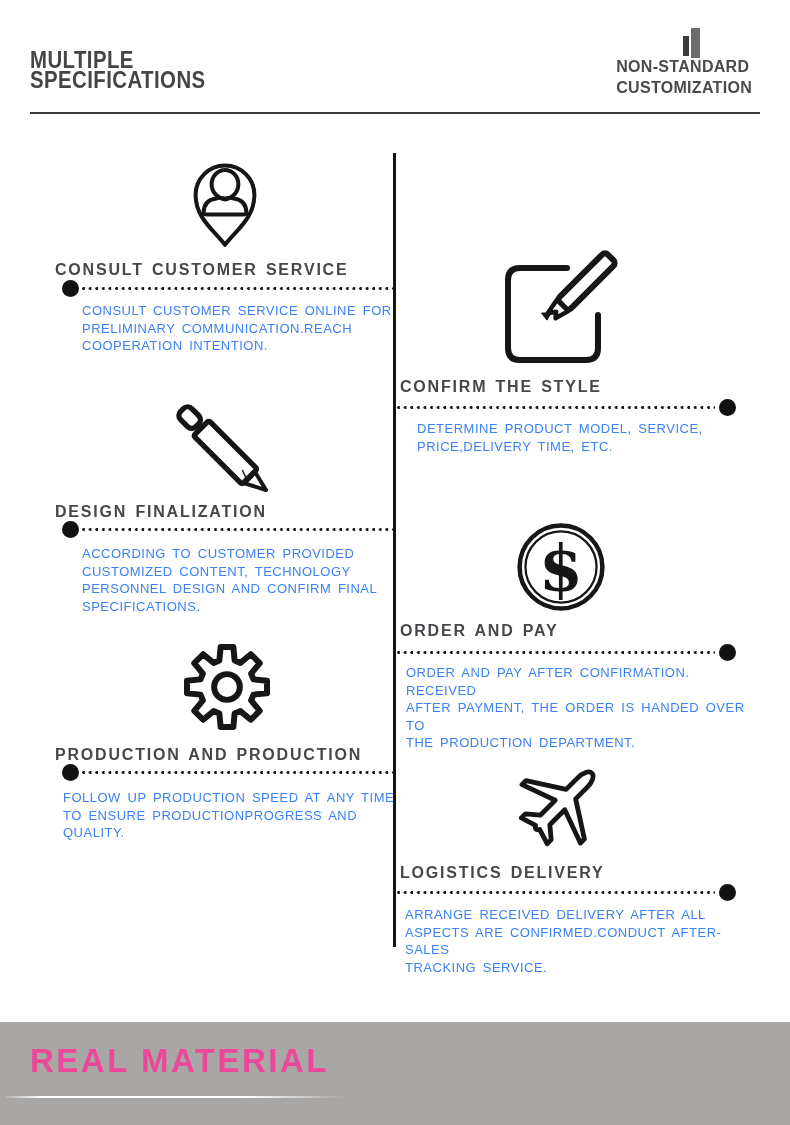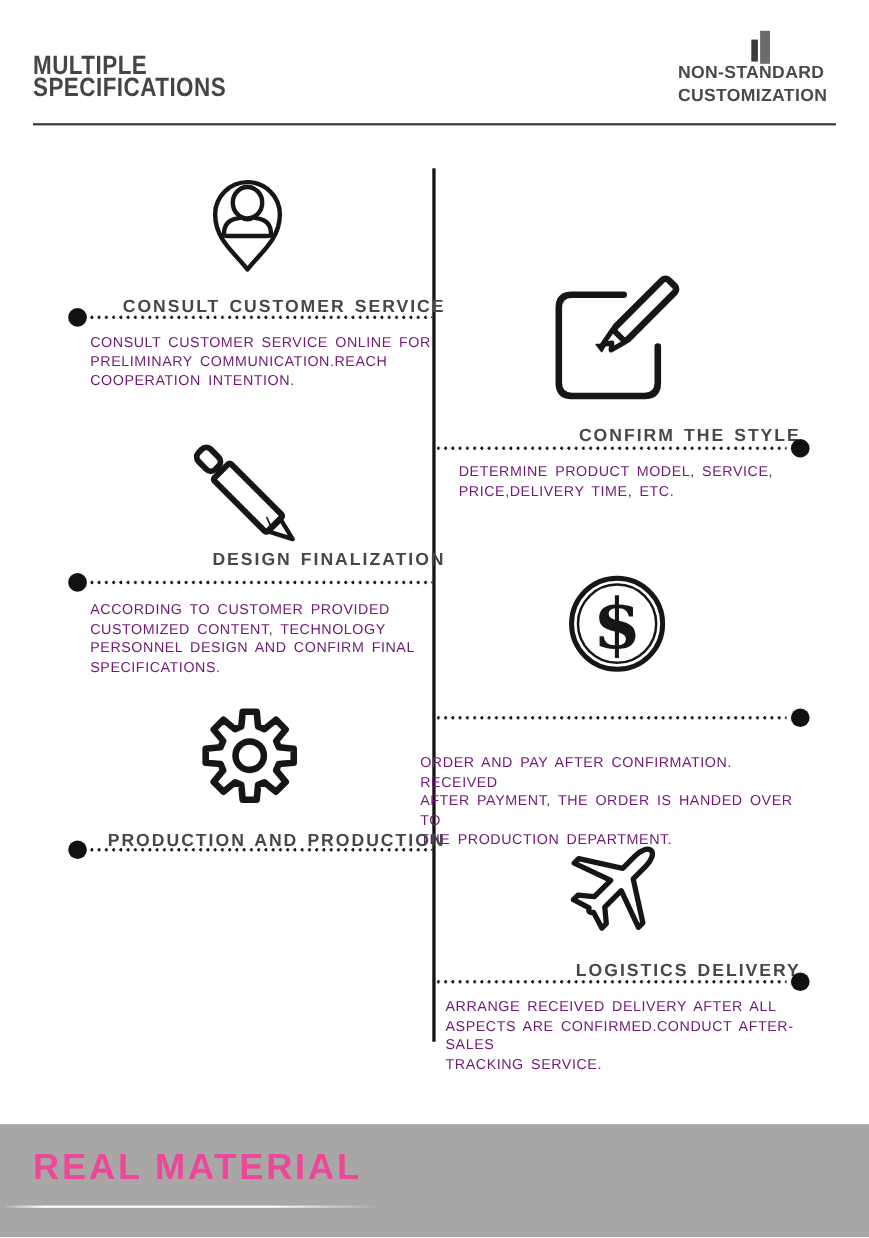--- a/index.html
+++ b/index.html
@@ -16,22 +16,22 @@
              line-height:21px;color:#4a4a4c;letter-spacing:.3px;}
   .badge-bar-l{left:683px;top:36px;width:6px;height:20px;background:#3d3d3d;}
   .badge-bar-r{left:691px;top:28px;width:9px;height:30px;background:#6c6c6c;}
   .hdr-rule{left:30px;top:112px;width:730px;height:2px;background:#39393b;}
 
   
   .vline{left:393px;top:153px;width:3px;height:794px;background:#141414;}
 
   
   .step-title{font-weight:bold;font-size:16px;color:#45474a;letter-spacing:1.8px;
-              text-align:right;word-spacing:2px;margin-top:10px;}
-  .step-body{font-size:13px;color:#701a75;letter-spacing:.5px;word-spacing:2.5px;
+              text-align:left;word-spacing:2px;}
+  .step-body{font-size:13px;color:#3b82f6;letter-spacing:.5px;word-spacing:2.5px;
              line-height:17.5px;white-space:pre-line;}
   .dots{height:3px;background-image:radial-gradient(circle 1.45px at 1.5px 1.5px,#161616 97%,rgba(0,0,0,0));
         background-size:6.6px 3px;background-repeat:repeat-x;}
   .bigdot{width:17px;height:17px;border-radius:50%;background:#111;}
 
   
   .footer-band{left:0;top:1022px;width:790px;height:103px;background:#a9a7a5;}
   .footer-title{left:30px;top:1042px;font-weight:bold;font-size:33px;color:#ec4899;letter-spacing:2.5px;}
   .footer-sub{left:289px;top:1076px;font-size:20px;font-weight:bold;color:#fff;letter-spacing:2.5px;}
   .footer-line{left:6px;top:1096px;width:340px;height:2px;
@@ -85,51 +85,54 @@
 PRICE,DELIVERY TIME, ETC.</div>
 
   <svg class="abs" style="left:172px;top:398px;width:98px;height:98px;" viewBox="0 0 100 100">
     <g fill="none" stroke="#161616" stroke-linecap="round" stroke-linejoin="round">
       <rect x="7" y="12" width="22" height="16" rx="6" stroke-width="5.5" transform="rotate(45 18 20)"></rect>
       <rect x="19.5" y="44.5" width="70" height="22" rx="2" stroke-width="5.5" transform="rotate(45 54.5 55.5)"></rect>
       <path d="M72,74 L77,85" stroke-width="1.5"></path>
       <path d="M85,76 L96,94 L74,87 Z" stroke-width="4"></path>
     </g>
   </svg>
-  <div class="abs step-title" style="left:55px;top:491px;width:350px;">DESIGN FINALIZATION</div>
+  <div class="abs step-title" style="left:55px;top:503px;width:350px;">DESIGN FINALIZATION</div>
   <div class="abs bigdot" style="left:62px;top:521px;"></div>
   <div class="abs dots" style="left:82px;top:528px;width:311px;"></div>
   <div class="abs step-body" style="left:82px;top:545px;width:330px;">ACCORDING TO CUSTOMER PROVIDED
 CUSTOMIZED CONTENT, TECHNOLOGY
 PERSONNEL DESIGN AND CONFIRM FINAL
 SPECIFICATIONS.</div>
 
   <svg class="abs" style="left:516px;top:522px;width:90px;height:90px;" viewBox="0 0 100 100">
     <circle cx="50" cy="50" r="46" fill="none" stroke="#161616" stroke-width="5"></circle>
     <circle cx="50" cy="50" r="39.5" fill="none" stroke="#161616" stroke-width="2.5"></circle>
     <text x="50" y="75" text-anchor="middle" font-family="DejaVu Serif, serif" font-weight="bold" font-size="70" fill="#161616">$</text>
   </svg>
+  <div class="abs step-title" style="left:400px;top:622px;width:328px;">ORDER AND PAY</div>
   <div class="abs dots" style="left:397px;top:651px;width:318px;"></div>
   <div class="abs bigdot" style="left:719px;top:644px;"></div>
-  <div class="abs step-body" style="left:382px;top:664px;width:345px;margin-top:20px;">ORDER AND PAY AFTER CONFIRMATION. RECEIVED
+  <div class="abs step-body" style="left:406px;top:664px;width:345px;">ORDER AND PAY AFTER CONFIRMATION. RECEIVED
 AFTER PAYMENT, THE ORDER IS HANDED OVER TO
 THE PRODUCTION DEPARTMENT.</div>
 
   <svg class="abs" style="left:181px;top:641px;width:92px;height:92px;" viewBox="0 0 100 100">
     <g fill="none" stroke="#161616" stroke-width="6.5" stroke-linecap="round" stroke-linejoin="round">
       <path d="M78.8,58.3 L93.5,56.9 L93.5,43.1 L78.8,41.7 L76.2,35.5 L85.6,24.1 L75.9,14.4 L64.5,23.8
                L58.3,21.2 L56.9,6.5 L43.1,6.5 L41.7,21.2 L35.5,23.8 L24.1,14.4 L14.4,24.1 L23.8,35.5
                L21.2,41.7 L6.5,43.1 L6.5,56.9 L21.2,58.3 L23.8,64.5 L14.4,75.9 L24.1,85.6 L35.5,76.2
                L41.7,78.8 L43.1,93.5 L56.9,93.5 L58.3,78.8 L64.5,76.2 L75.9,85.6 L85.6,75.9 L76.2,64.5 Z"></path>
       <circle cx="50" cy="50" r="14"></circle>
     </g>
   </svg>
   <div class="abs step-title" style="left:55px;top:746px;width:350px;">PRODUCTION AND PRODUCTION</div>
   <div class="abs bigdot" style="left:62px;top:764px;"></div>
   <div class="abs dots" style="left:82px;top:771px;width:311px;"></div>
+  <div class="abs step-body" style="left:63px;top:789px;width:340px;">FOLLOW UP PRODUCTION SPEED AT ANY TIME
+TO ENSURE PRODUCTIONPROGRESS AND QUALITY.</div>
 
   <svg class="abs" style="left:512px;top:757px;width:96px;height:96px;" viewBox="0 0 100 100">
     <g transform="rotate(45 50 50)">
       <path d="M50,3 C54,3 57,9 57,17 L57,34 L93,57 L93,63 L57,50 L57,72 L69,82 L69,88 L53,83
                Q50,88 47,83 L31,88 L31,82 L43,72 L43,50 L7,63 L7,57 L43,34 L43,17 C43,9 46,3 50,3 Z" fill="none" stroke="#161616" stroke-width="5" stroke-linejoin="round"></path>
     </g>
   </svg>
   <div class="abs step-title" style="left:400px;top:864px;width:328px;">LOGISTICS DELIVERY</div>
   <div class="abs dots" style="left:397px;top:891px;width:318px;"></div>
   <div class="abs bigdot" style="left:719px;top:884px;"></div>

